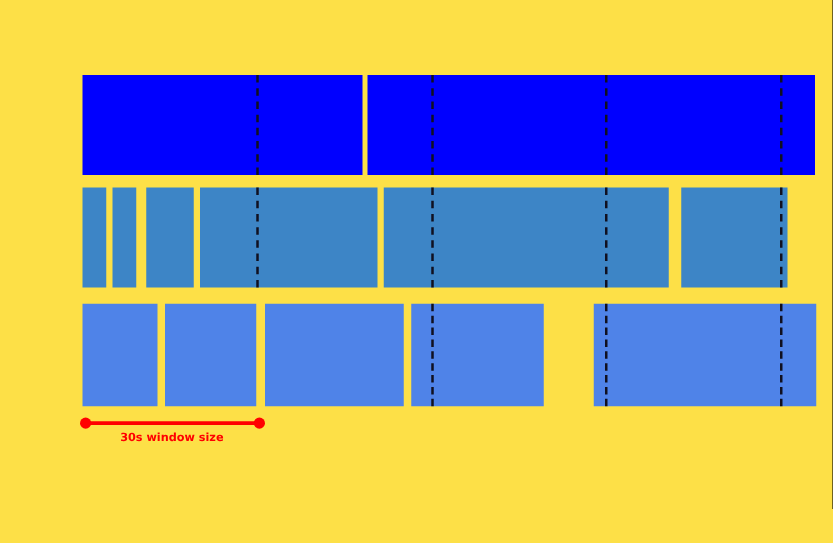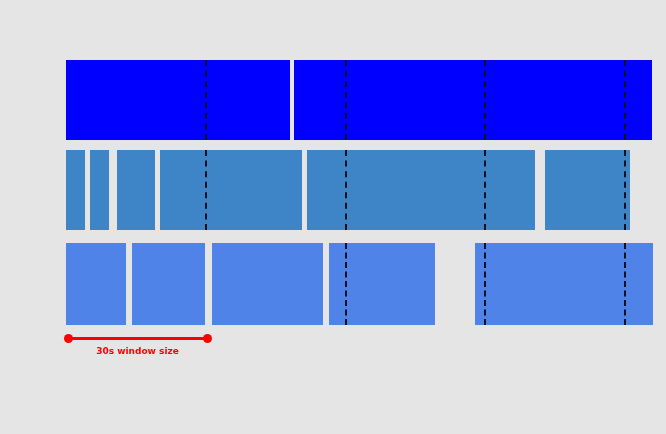--- a/index.html
+++ b/index.html
@@ -4,21 +4,21 @@
 <style>
   html, body {
     margin: 0;
     padding: 0;
     background: #000000;
   }
   #stage {
     position: relative;
     width: 666px;
     height: 434px;
-    background: #e5e5e5;
+    background: #fde047;
     overflow: hidden;
     font-family: "DejaVu Sans", sans-serif;
   }
   .plot-area {
     position: absolute;
     left: 0;
     top: 0;
     width: 666px;
     height: 434px;
   }

